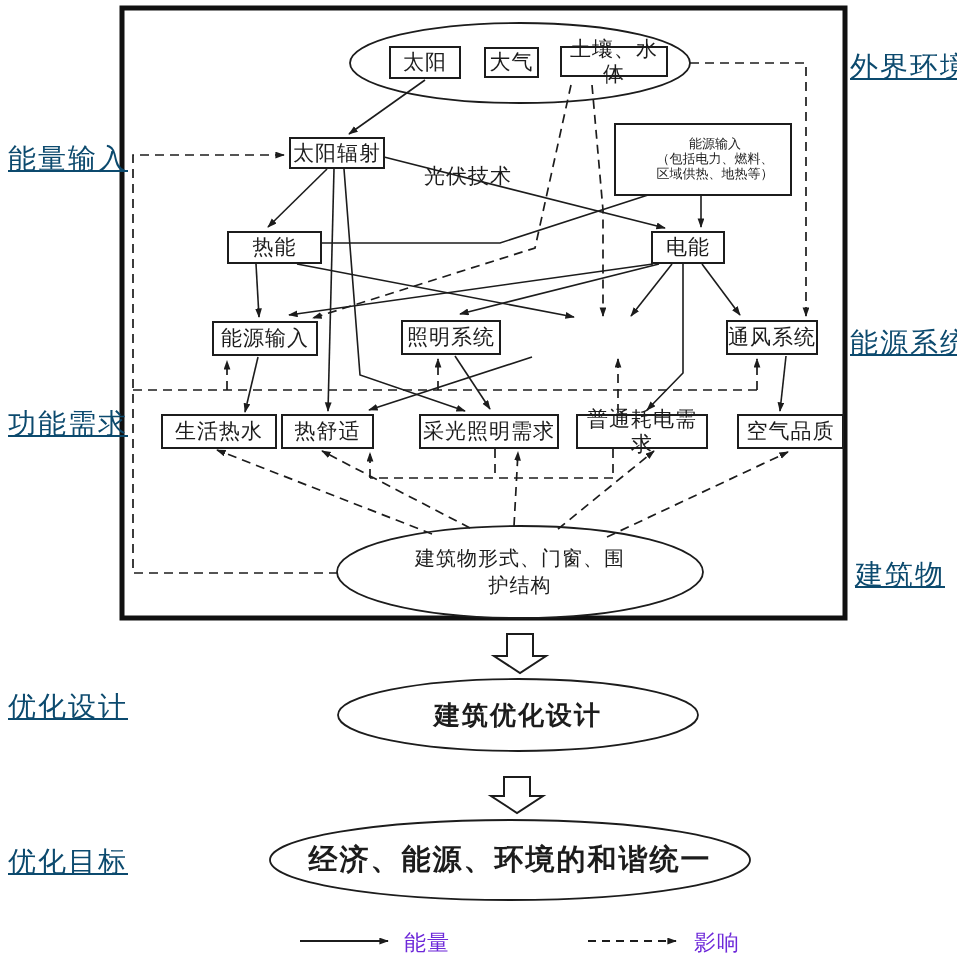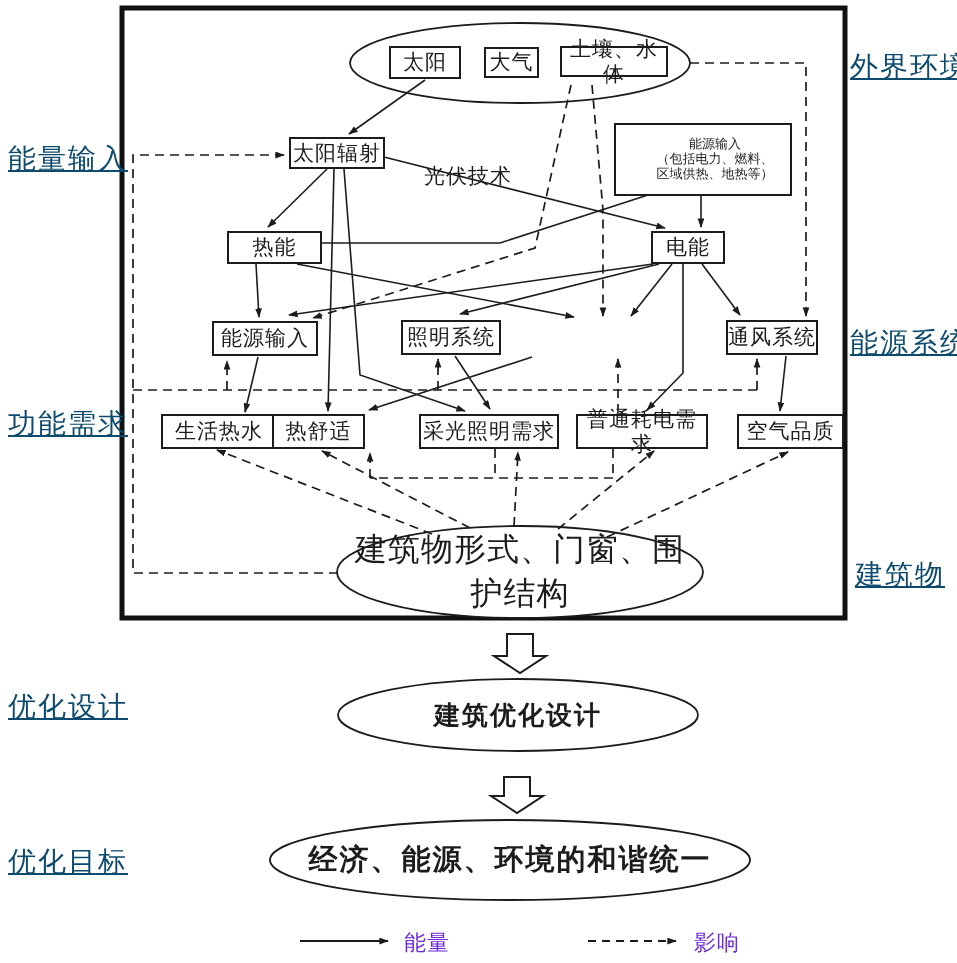--- a/index.html
+++ b/index.html
@@ -17,21 +17,21 @@
   .slabel{
     position:absolute;font-size:28px;letter-spacing:2px;white-space:nowrap;color:#0c4a6e;text-decoration:underline;
   }
   .flabel{
     position:absolute;font-size:21px;letter-spacing:1px;white-space:nowrap;color:#1c1c1c;
   }
   .etext{
     position:absolute;text-align:center;white-space:pre-line;color:#1c1c1c;
     display:flex;align-items:center;justify-content:center;
   }
-  .etext.b1{font-size:32px;letter-spacing:1px;}
+  .etext.b1{font-size:20px;letter-spacing:1px;}
   .etext.b2{font-size:29px;font-weight:700;letter-spacing:2px;}
   .etext.b3{font-size:26px;font-weight:700;letter-spacing:2px;}
   .legend-label{position:absolute;font-size:22px;letter-spacing:1px;color:#6d28d9;}
 </style>
 </head>
 <body>
 
 <div id="canvas">
 
   <svg id="wires" viewBox="0 0 957 963" xmlns="http://www.w3.org/2000/svg">
@@ -113,21 +113,21 @@
 区域供热、地热等）</div>
   <div class="flabel" style="left:424px;top:162px">光伏技术</div>
   <div class="node" style="left:227px;top:231px;width:95px;height:33px">热能</div>
   <div class="node" style="left:651px;top:231px;width:74px;height:33px">电能</div>
 
   <div class="node" style="left:212px;top:321px;width:106px;height:35px">能源输入</div>
   <div class="node" style="left:401px;top:320px;width:100px;height:35px">照明系统</div>
   <div class="node" style="left:726px;top:320px;width:92px;height:35px">通风系统</div>
 
   <div class="node" style="left:161px;top:414px;width:116px;height:35px">生活热水</div>
-  <div class="node" style="left:272px;top:414px;width:93px;height:35px">热舒适</div>
+  <div class="node" style="left:281px;top:414px;width:93px;height:35px">热舒适</div>
   <div class="node" style="left:419px;top:414px;width:140px;height:35px">采光照明需求</div>
   <div class="node" style="left:576px;top:414px;width:132px;height:35px">普通耗电需求</div>
   <div class="node" style="left:737px;top:414px;width:107px;height:35px">空气品质</div>
 
   <div class="etext b1" style="left:355px;top:538px;width:330px;height:68px">建筑物形式、门窗、围
 护结构</div>
   <div class="etext b3" style="left:368px;top:694px;width:300px;height:42px">建筑优化设计</div>
   <div class="etext b2" style="left:290px;top:839px;width:440px;height:42px">经济、能源、环境的和谐统一</div>
 
   <div class="slabel" style="left:8px;top:140px">能量输入</div>

